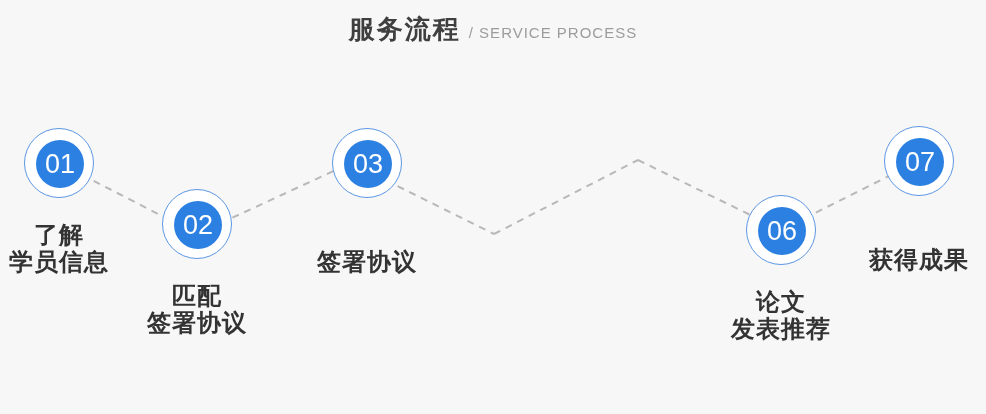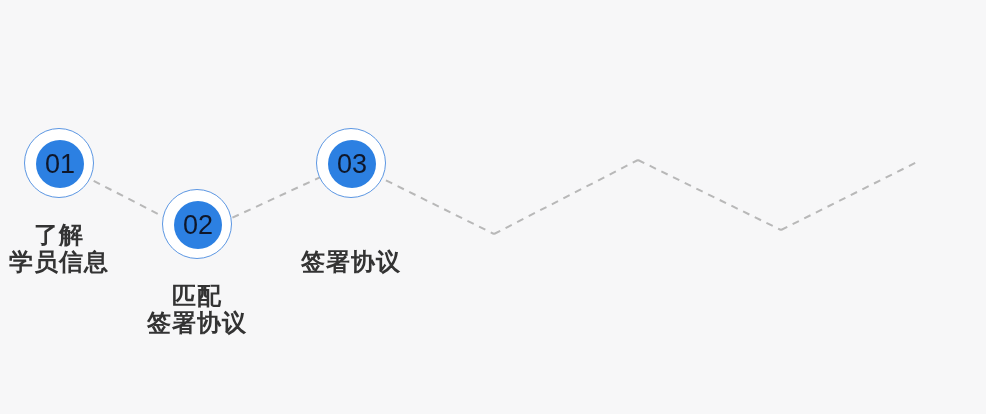--- a/index.html
+++ b/index.html
@@ -74,21 +74,21 @@
     top: 11px;
     width: 48px;
     height: 48px;
     border-radius: 50%;
     background: #2c80e2;
     display: flex;
     align-items: center;
     justify-content: center;
   }
   .step-number {
-    color: #0f172a;
+    color: #ffffff;
     font-size: 27px;
     font-weight: 400;
     letter-spacing: 0px;
   }
   .step-label {
     position: absolute;
     left: 50%;
     transform: translateX(-50%);
     top: 93px;
     width: 170px;
@@ -102,31 +102,35 @@
     text-align: center;
     font-size: 24px;
     line-height: 27px;
     font-weight: 600;
     color: #333333;
     letter-spacing: 1px;
   }
   
   .n1 { left: 24px;  top: 128px; }
   .n2 { left: 162px; top: 189px; }
-  .n3 { left: 316px; top: 128px; }
+  .n3 { left: 332px; top: 128px; }
   .n4 { left: 459px; top: 199px; }
   .n5 { left: 603px; top: 125px; }
   .n6 { left: 746px; top: 195px; }
   .n7 { left: 884px; top: 126px; }
 </style>
 </head>
 <body>
 
 <div class="stage">
 
+  <div class="title">
+    <span class="title-cn">服务流程</span>
+    <span class="title-en">/ SERVICE PROCESS</span>
+  </div>
 
   <svg class="connectors" width="986" height="414" aria-hidden="true">
     <line x1="59" y1="163" x2="197" y2="234"></line>
     <line x1="197" y1="234" x2="351" y2="163"></line>
     <line x1="351" y1="163" x2="494" y2="234"></line>
     <line x1="494" y1="234" x2="638" y2="160"></line>
     <line x1="638" y1="160" x2="781" y2="230"></line>
     <line x1="781" y1="230" x2="919" y2="161"></line>
   </svg>
 
@@ -160,15 +164,36 @@
         <span class="step-number">03</span>
       </div>
     </div>
     <div class="step-label">
       <div>签署协议</div>
     </div>
   </div>
 
 
 
+  <div class="node n6">
+    <div class="ring">
+      <div class="inner">
+        <span class="step-number">06</span>
+      </div>
+    </div>
+    <div class="step-label">
+      <div>论文
+发表推荐</div>
+    </div>
+  </div>
 
+  <div class="node n7">
+    <div class="ring">
+      <div class="inner">
+        <span class="step-number">07</span>
+      </div>
+    </div>
+    <div class="step-label">
+      <div>获得成果</div>
+    </div>
+  </div>
 
 </div>
 
 </body></html>

